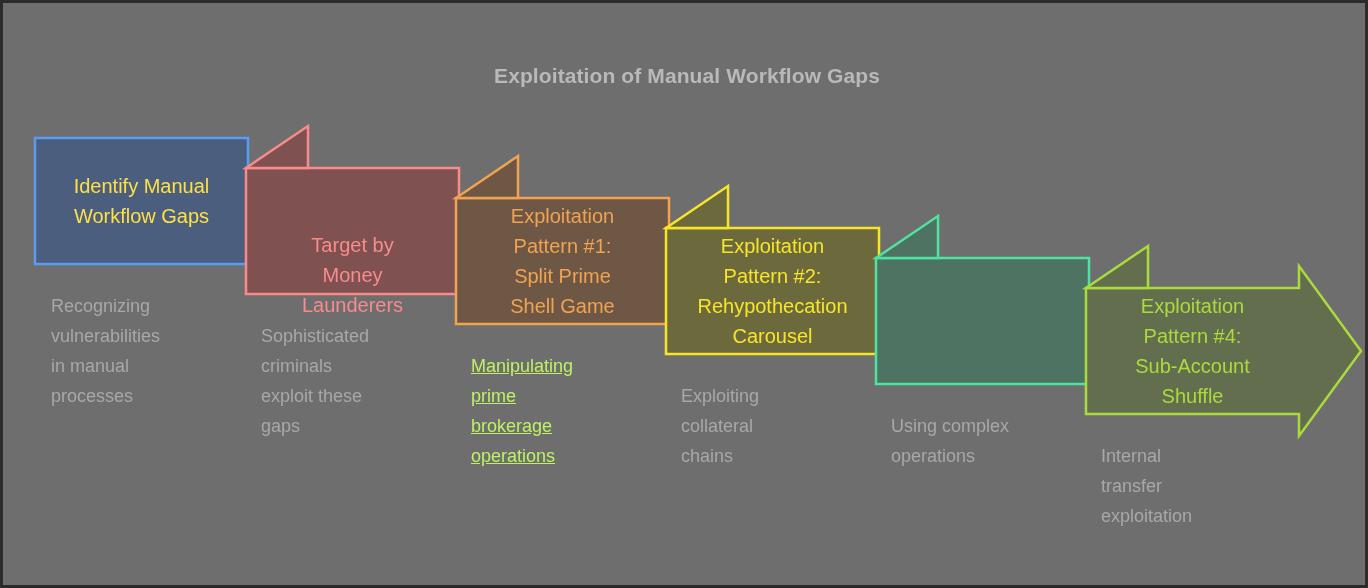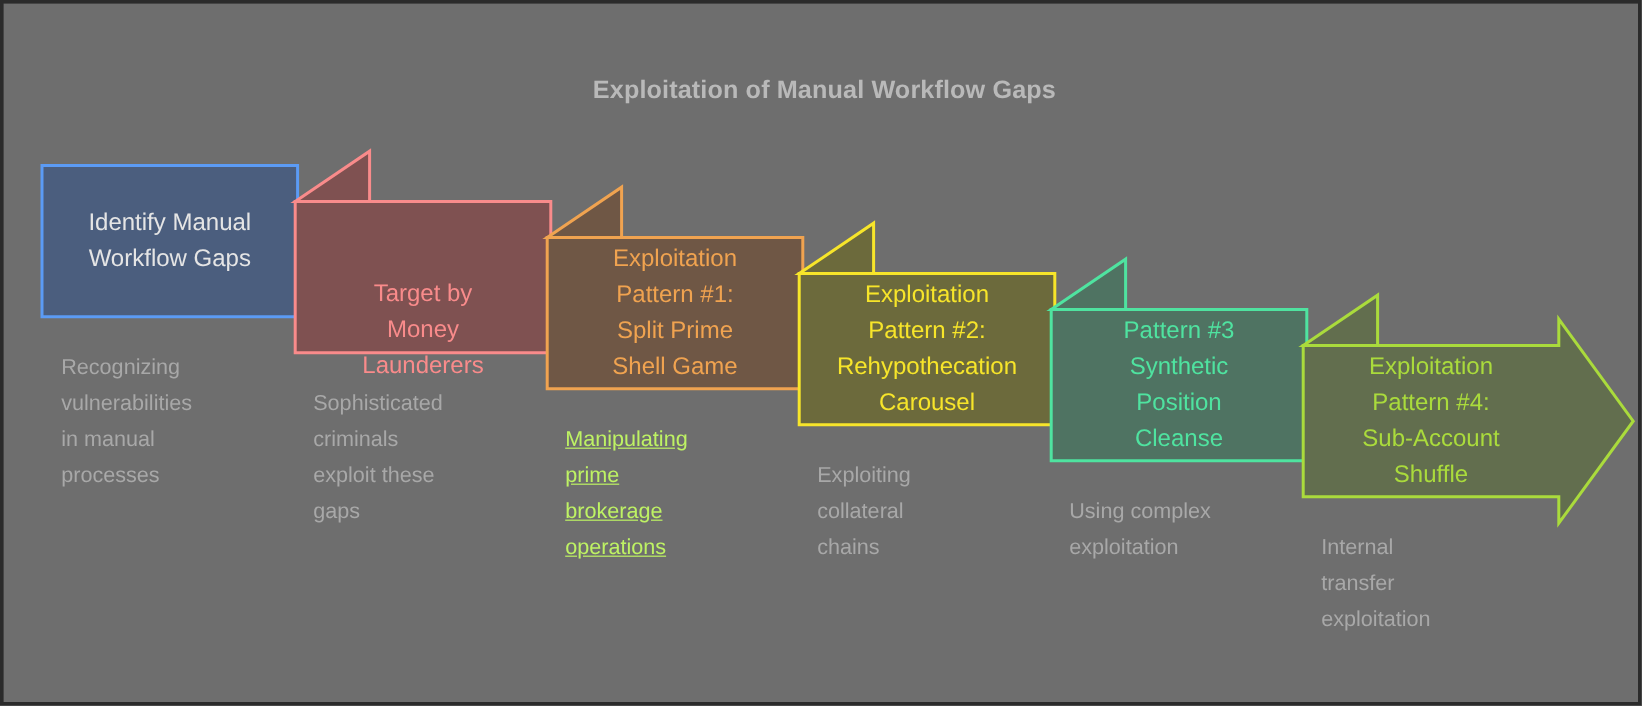--- a/index.html
+++ b/index.html
@@ -61,21 +61,21 @@
 
 <div id="canvas" style="width: 1368px; height: 588px; background: rgb(110, 110, 110); border-color: rgb(43, 43, 43);">
 
   <div id="diagram-title" style="color: rgb(185, 185, 185); width: 1368px;">Exploitation of Manual Workflow Gaps</div>
 
   <div id="stages-layer">
       <div class="stage" style="left: 30px; top: 91px; width: 213px; height: 168px;">
         <svg class="stage-shape" width="217" height="172" viewBox="0 0 217 172">
           <path d="M 2 44 L 215 44 L 215 170 L 2 170 Z" fill="#4b5e7e" stroke="#5b9bf5" stroke-width="2.5" stroke-linejoin="miter"></path>
         </svg>
-        <div class="stage-label" style="color: #e5e5e5; left: 2px; width: 213px; top: 44px; height: 126px; display: flex; align-items: center; justify-content: center; box-sizing: border-box;"><span style="white-space: pre-line; display: block; width: 100%;">Identify Manual
+        <div class="stage-label" style="color: #fde047; left: 2px; width: 213px; top: 44px; height: 126px; display: flex; align-items: center; justify-content: center; box-sizing: border-box;"><span style="white-space: pre-line; display: block; width: 100%;">Identify Manual
 Workflow Gaps</span></div>
       </div>
       <div class="stage-caption" style="left: 48px; top: 288px; width: 180px; color: rgb(168, 168, 168);">Recognizing
 vulnerabilities
 in manual
 processes</div>
       <div class="stage" style="left: 241px; top: 121px; width: 213px; height: 168px;">
         <svg class="stage-shape" width="217" height="172" viewBox="0 0 217 172">
           <path d="M 2 44 L 215 44 L 215 170 L 2 170 Z" fill="#7f5151" stroke="#f98b8b" stroke-width="2.5" stroke-linejoin="miter"></path>
           <path d="M 2 44 L 64 2 L 64 44 Z" fill="#7f5151" stroke="#f98b8b" stroke-width="2.5" stroke-linejoin="miter"></path>
@@ -113,27 +113,23 @@
 Carousel</span></div>
       </div>
       <div class="stage-caption" style="left: 678px; top: 378px; width: 180px; color: rgb(168, 168, 168);">Exploiting
 collateral
 chains</div>
       <div class="stage" style="left: 871px; top: 211px; width: 213px; height: 168px;">
         <svg class="stage-shape" width="217" height="172" viewBox="0 0 217 172">
           <path d="M 2 44 L 215 44 L 215 170 L 2 170 Z" fill="#4f7362" stroke="#4fe3a0" stroke-width="2.5" stroke-linejoin="miter"></path>
           <path d="M 2 44 L 64 2 L 64 44 Z" fill="#4f7362" stroke="#4fe3a0" stroke-width="2.5" stroke-linejoin="miter"></path>
         </svg>
-        <div class="stage-label" style="color: rgb(79, 227, 160); left: 2px; width: 213px; top: 44px; height: 126px; display: flex; align-items: center; justify-content: center; box-sizing: border-box;"><span style="white-space: pre-line; display: block; width: 100%;">Pattern #3
-Synthetic
-Position
-Cleanse</span></div>
       </div>
       <div class="stage-caption" style="left: 888px; top: 408px; width: 180px; color: rgb(168, 168, 168);">Using complex
-exploitation</div>
+operations</div>
       <div class="stage" style="left: 1081px; top: 241px; width: 275px; height: 190px;">
         <svg class="stage-shape" width="279" height="194" viewBox="0 0 279 194">
           <path d="M 2 44 L 215 44 L 215 22 L 277 107 L 215 192 L 215 170 L 2 170 Z" fill="#626e4e" stroke="#aadb3c" stroke-width="2.5" stroke-linejoin="miter"></path>
           <path d="M 2 44 L 64 2 L 64 44 Z" fill="#626e4e" stroke="#aadb3c" stroke-width="2.5" stroke-linejoin="miter"></path>
         </svg>
         <div class="stage-label" style="color: rgb(170, 219, 60); left: 2px; width: 213px; top: 44px; height: 126px; display: flex; align-items: center; justify-content: center; box-sizing: border-box;"><span style="white-space: pre-line; display: block; width: 100%;">Exploitation
 Pattern #4:
 Sub-Account
 Shuffle</span></div>
       </div>

